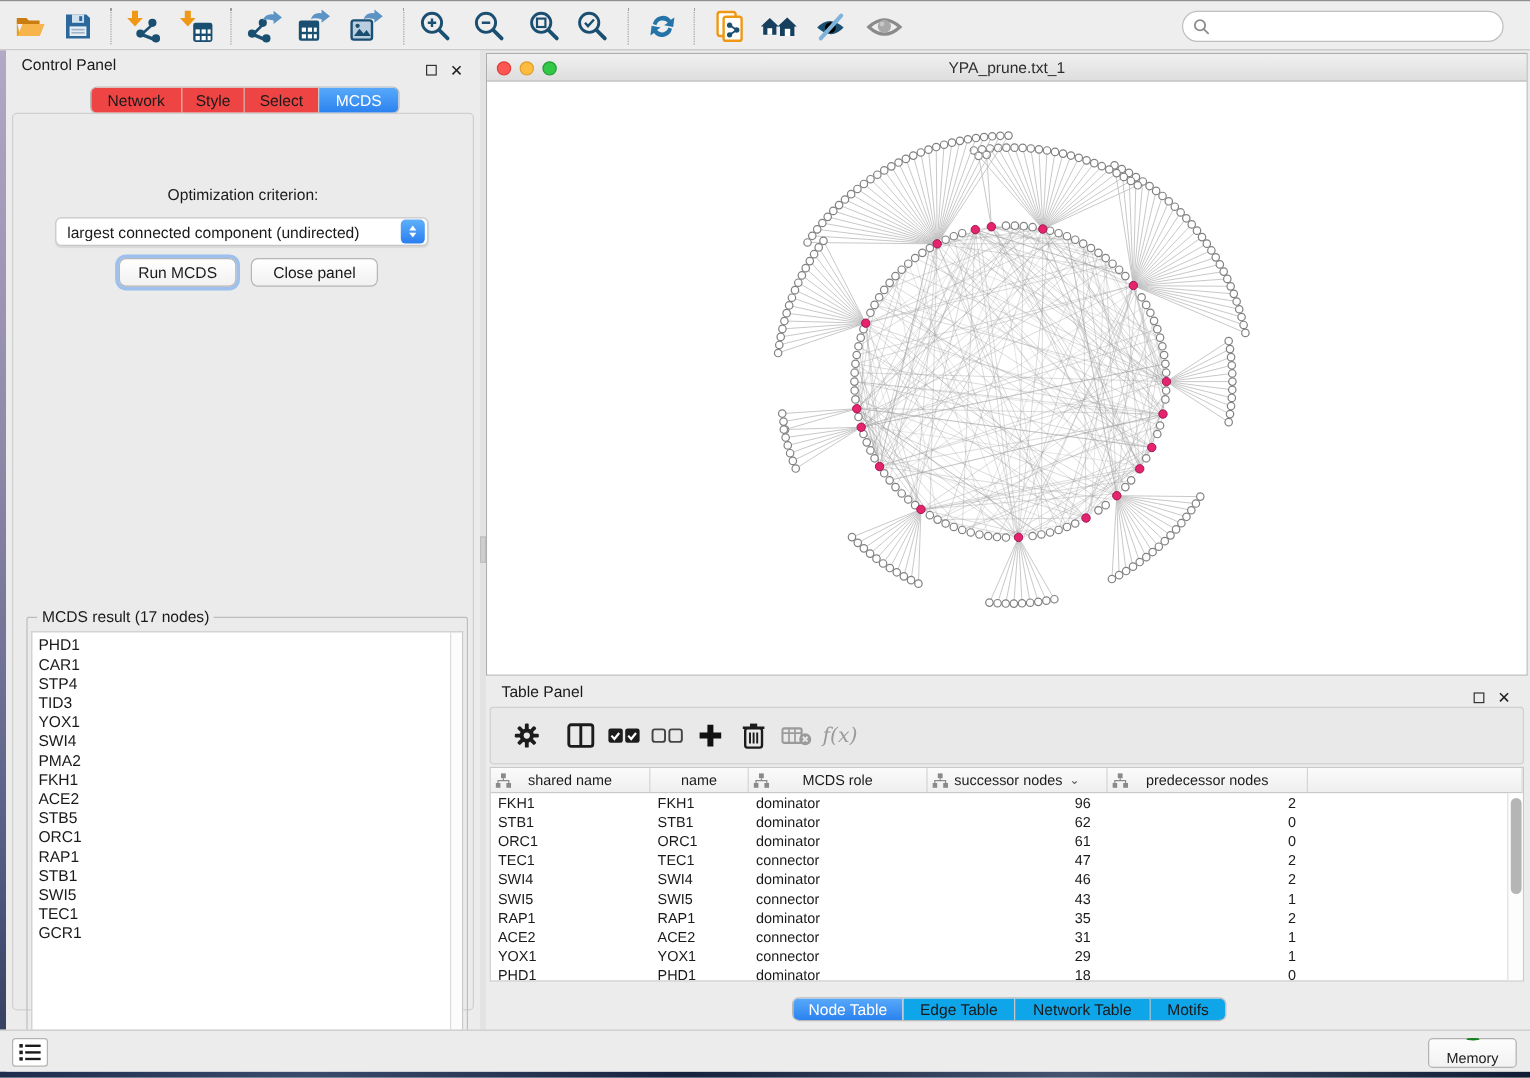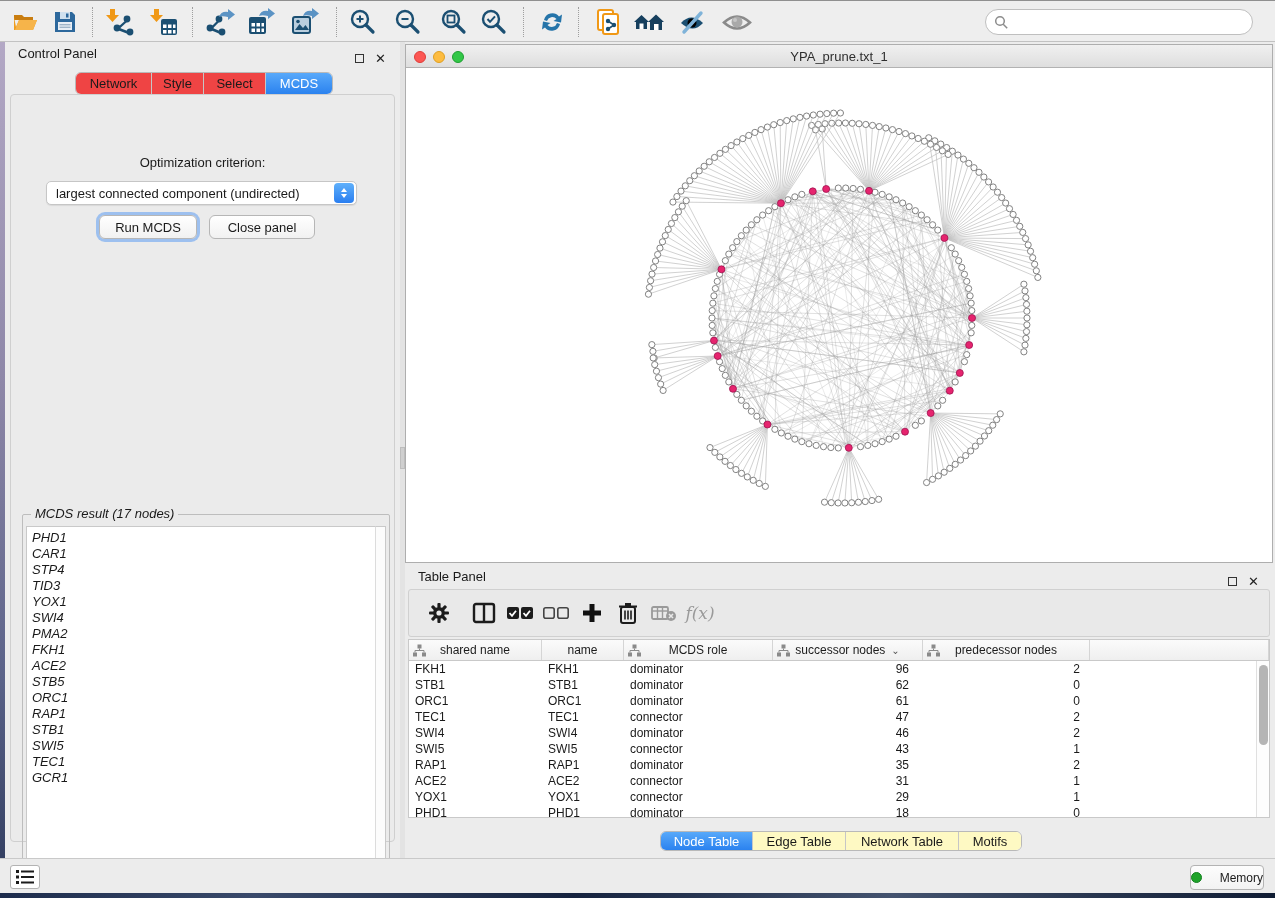--- a/index.html
+++ b/index.html
@@ -51,21 +51,21 @@
   .chev.up { border-bottom:4px solid #fff; margin-bottom:2px; }
   .chev.dn { border-top:4px solid #fff; }
 
   .mac-btn { position:absolute; top:120px; height:24px; background:linear-gradient(180deg,#ffffff,#f1f1f1);
     border:1px solid #b6b6b6; border-radius:6px; font-size:13px; font-family:inherit;
     display:flex; align-items:center; justify-content:center; cursor:pointer; color:#1a1a1a; }
   #run-mcds { left:88px; width:98px; box-shadow:0 0 0 3px rgba(92,156,243,.55); }
   #close-panel { left:198px; width:106px; }
 
   #mcds-group { position:absolute; left:11px; top:419px; width:368px; height:372px;
-    border:1px solid #bdbdbd; border-radius:2px;font-style:italic; }
+    border:1px solid #bdbdbd; border-radius:2px; }
   #mcds-group-title { position:absolute; left:8px; top:-9px; background:#ebebeb; padding:0 4px; font-size:13px; }
   #mcds-list-wrap { position:absolute; left:3px; top:11px; right:14px; bottom:3px;
     background:#fff; border:1px solid #c9c9c9; border-right:none; overflow:hidden; }
   #mcds-scrolltrack { position:absolute; top:11px; right:3px; bottom:3px; width:11px;
     background:#fcfcfc; border:1px solid #c9c9c9; border-left:1px solid #dcdcdc; }
   #mcds-list { list-style:none; padding:3px 0 0 5px; }
   #mcds-list li { font-size:13px; line-height:16px; cursor:default; }
 
   
   #v-splitter { position:absolute; left:400px; top:42px; width:5px; height:816px; background:#e3e3e3; }
@@ -104,33 +104,33 @@
   .tcell { font-size:12px; line-height:16px; white-space:nowrap; overflow:hidden; }
   .tcell.l { text-align:left; padding-left:6px; }
   .tcell.r { text-align:right; }
   #tp-scrollbar { position:absolute; right:0; top:21px; width:13px; bottom:0;
     background:#fdfdfd; border-left:1px solid #e0e0e0; }
   #tp-thumb { position:absolute; left:2px; top:4px; width:9px; height:80px; background:#b5b5b5; border-radius:5px; cursor:pointer; }
 
   #tp-tabs { position:absolute; left:255px; top:266px; height:20px; display:flex;
     border:1px solid #b9b9b9; border-radius:6px; overflow:hidden; background:#fff; }
   .tp-tab { height:100%; display:flex; align-items:center; justify-content:center;
-    font-size:13px; background:#fef9c3; border-right:1px solid #c6c6c6; cursor:pointer; }
+    font-size:13px; background:#0ea5e9; border-right:1px solid #c6c6c6; cursor:pointer; }
   .tp-tab:last-child { border-right:none; }
   .tp-tab.sel { background:linear-gradient(180deg,#58a9fa,#2b82ef); color:#fff; }
 
   
   #statusbar { position:absolute; left:0; top:858px; width:1275px; height:35px;
     background:#ececec; border-top:1px solid #c9c9c9; }
   #menu-btn { position:absolute; left:10px; top:6px; width:30px; height:24px;
     background:#fff; border:1px solid #b3b3b3; border-radius:3px;
     display:flex; align-items:center; justify-content:center; cursor:pointer; }
   #memory-btn { position:absolute; right:11px; top:6px; width:74px; height:25px;
     background:linear-gradient(180deg,#fdfdfd,#f2f2f2); border:1px solid #b3b3b3; border-radius:4px;
-    display:flex; align-items:center; justify-content:space-between; gap:8px; cursor:pointer; }
+    display:flex; align-items:center; justify-content:flex-end; gap:8px; cursor:pointer;flex-direction:column; }
   #memory-dot { width:11px; height:11px; border-radius:50%; background:#1fa32a; border:1px solid #148020; }
   #memory-label { font-size:12px; }
 </style>
 </head>
 <body>
 
 <div id="toolbar">
   <div class="tbtn" style="left:8px">
     <svg width="28" height="28" viewBox="0 0 28 28">
       <path d="M3 7 h8 l2 2 h9 v3 H3z" fill="#c97d10"></path>

